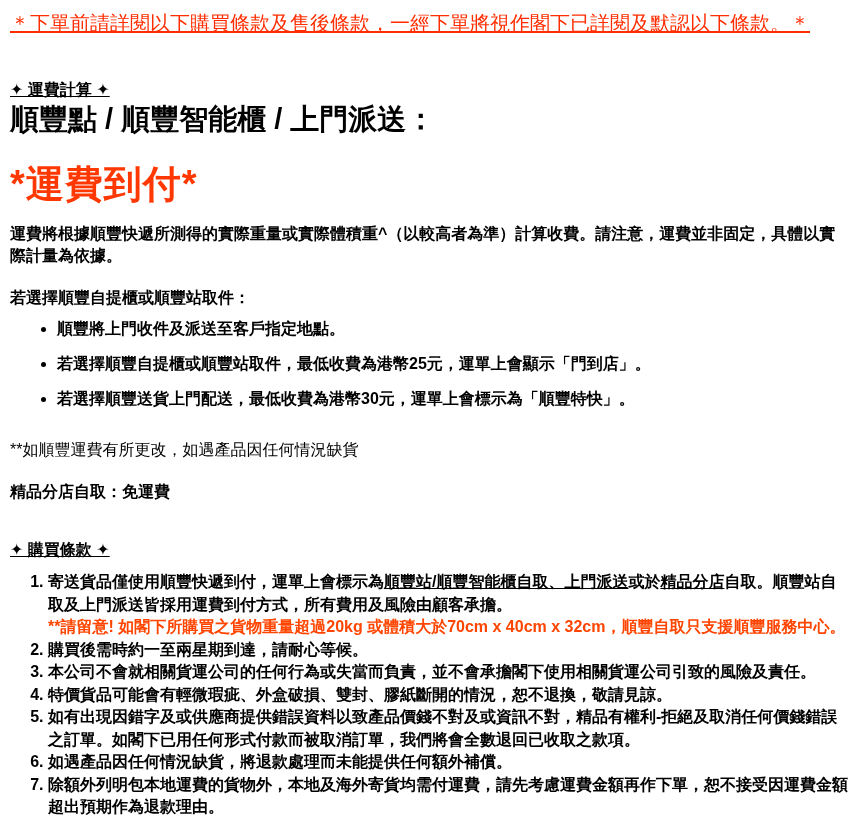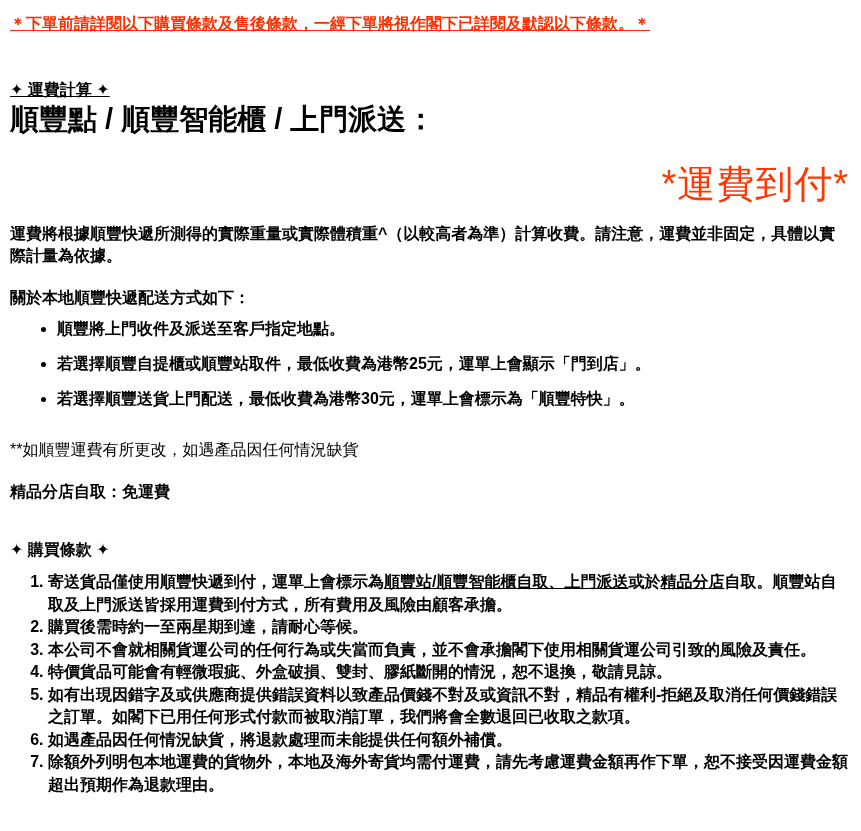--- a/index.html
+++ b/index.html
@@ -4,56 +4,55 @@
 <style>
   html,body{margin:0;padding:0;background:#fff;}
   body{
     width:861px;height:831px;box-sizing:border-box;
     padding:13px 12px 0 10px;overflow:hidden;
     font-family:"Liberation Sans","DejaVu Sans",sans-serif;
     color:#000;font-size:16px;font-weight:700;line-height:21px;
   }
   .top-notice{
     color:var(--alert_red,#FF2D00);
-    font-size:16px;font-weight:700;text-decoration:underline;
+    font-size:20px;font-weight:400;text-decoration:underline;
     margin:0 0 44px 0;
   }
   .sec-title{
     font-size:16px;font-weight:700;text-decoration:underline;
     margin:0;line-height:24px;
   }
   .methods-line{
     font-size:29px;font-weight:700;margin:2px 0 0 0;line-height:30px;
   }
   .headline{
     color:var(--headline_orange,#FF3700);
-    font-size:38px;font-weight:400;margin:26px 0 0 0;line-height:48px;
+    font-size:38px;font-weight:700;margin:26px 0 0 0;line-height:48px;
     letter-spacing:1px;
-    text-align:right;
   }
   .calc-note{
     margin:15px 0 10px 0;max-width:828px;line-height:22px;
   }
   .delivery-intro{
     margin:20px 0 0 0;line-height:22px;
   }
   ul.bullets{
     margin:9px 0 8px 0;padding:0 0 0 47px;list-style:disc;
   }
   ul.bullets li{
     margin:0 0 13px 0;line-height:22px;
   }
   .fee-change-note{
     font-weight:400;margin:29px 0 0 0;line-height:22px;
   }
   .pickup-note{
     margin:20px 0 0 0;line-height:22px;
   }
   .terms-title{
-    font-size:16px;font-weight:700;
+    font-size:16px;font-weight:700;text-decoration:underline;
     margin:35px 0 0 0;line-height:24px;
   }
   ol.terms{
     margin:9px 0 0 0;padding:0 0 0 38px;list-style:decimal;
     line-height:22.5px;
   }
   ol.terms li{margin:0;}
   .u-seg{text-decoration:underline;margin-top:28px;}
   .term-warning{
     color:var(--warning_orange,#FF4500);
@@ -64,37 +63,38 @@
 
 <p class="top-notice">＊下單前請詳閱以下購買條款及售後條款，一經下單將視作閣下已詳閱及默認以下條款。＊</p>
 
 <h3 class="sec-title">✦ 運費計算 ✦</h3>
 <h2 class="methods-line">順豐點 / 順豐智能櫃 / 上門派送：</h2>
 
 <h1 class="headline">*運費到付*</h1>
 
 <p class="calc-note">運費將根據順豐快遞所測得的實際重量或實際體積重^（以較高者為準）計算收費。請注意，運費並非固定，具體以實際計量為依據。</p>
 
-<p class="delivery-intro">關於本地順豐快遞配送方式如下：</p>
+<p class="delivery-intro">若選擇順豐自提櫃或順豐站取件：</p>
 
 <ul class="bullets">
   <li>順豐將上門收件及派送至客戶指定地點。</li>
   <li>若選擇順豐自提櫃或順豐站取件，最低收費為港幣25元，運單上會顯示「門到店」。</li>
   <li>若選擇順豐送貨上門配送，最低收費為港幣30元，運單上會標示為「順豐特快」。</li>
 </ul>
 
 <p class="fee-change-note">**如順豐運費有所更改，如遇產品因任何情況缺貨</p>
 
 <p class="pickup-note">精品分店自取：免運費</p>
 
 <h3 class="terms-title">✦ 購買條款 ✦</h3>
 
 <ol class="terms">
   <li>
     <span>寄送貨品僅使用順豐快遞到付，運單上會標示為</span><span class="u-seg">順豐站/順豐智能櫃自取、上門派送</span><span>或於</span><span class="u-seg">精品分店</span><span>自取。順豐站自取及上門派送皆採用運費到付方式，所有費用及風險由顧客承擔。</span>
+    <div class="term-warning">**請留意! 如閣下所購買之貨物重量超過20kg 或體積大於70cm x 40cm x 32cm，順豐自取只支援順豐服務中心。</div>
   </li>
   <li>購買後需時約一至兩星期到達，請耐心等候。</li>
   <li>本公司不會就相關貨運公司的任何行為或失當而負責，並不會承擔閣下使用相關貨運公司引致的風險及責任。</li>
   <li>特價貨品可能會有輕微瑕疵、外盒破損、雙封、膠紙斷開的情況，恕不退換，敬請見諒。</li>
   <li>如有出現因錯字及或供應商提供錯誤資料以致產品價錢不對及或資訊不對，精品有權利-拒絕及取消任何價錢錯誤之訂單。如閣下已用任何形式付款而被取消訂單，我們將會全數退回已收取之款項。</li>
   <li>如遇產品因任何情況缺貨，將退款處理而未能提供任何額外補償。</li>
   <li>除額外列明包本地運費的貨物外，本地及海外寄貨均需付運費，請先考慮運費金額再作下單，恕不接受因運費金額超出預期作為退款理由。</li>
 
 </ol>
 

